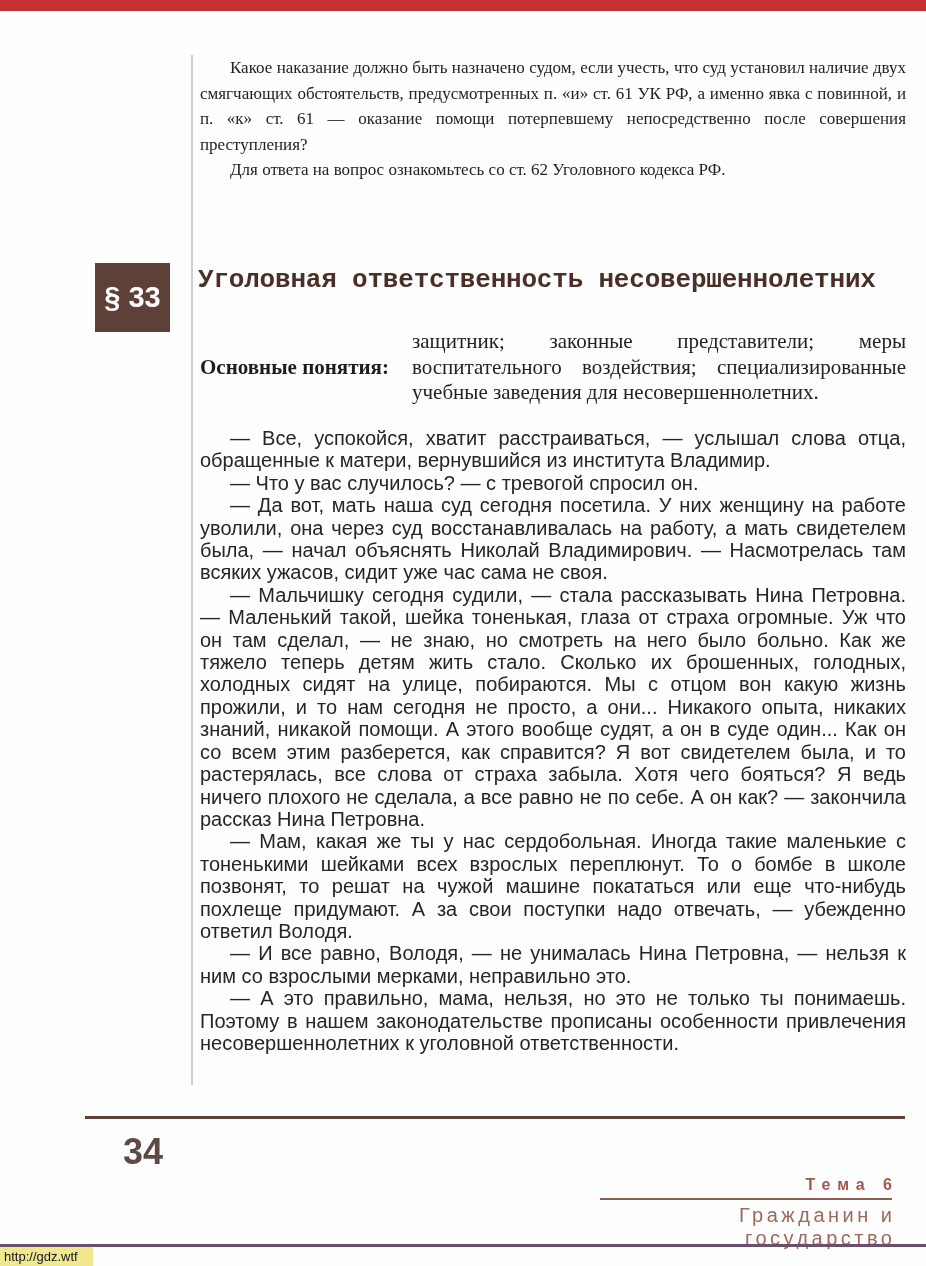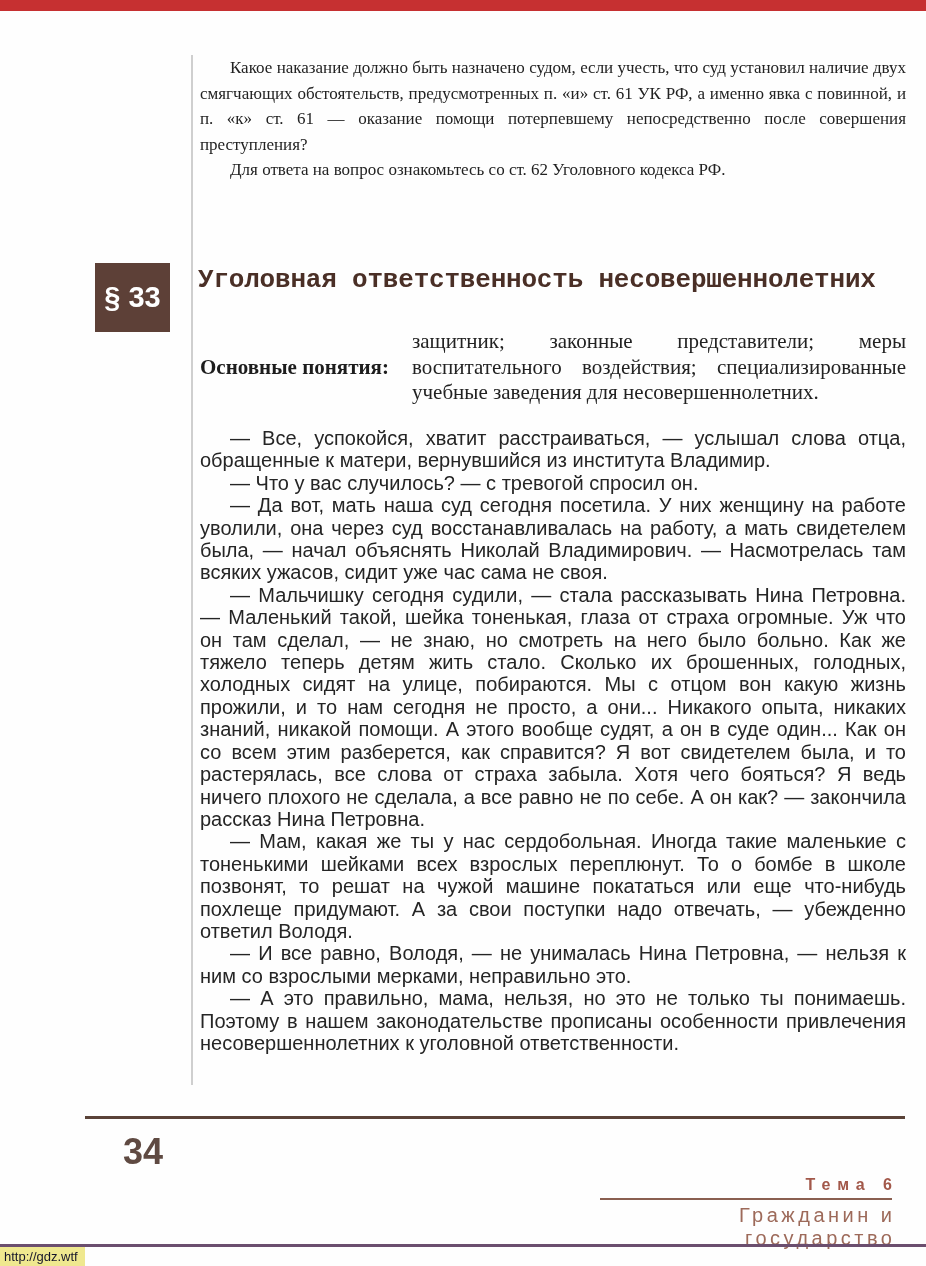--- a/index.html
+++ b/index.html
@@ -11,21 +11,21 @@
     font-family:"Liberation Serif", serif;
     color:#222;
   }
   
   .top-bar{position:absolute;left:0;top:0;width:926px;height:11px;background:#c63031;}
   .bottom-line{position:absolute;left:0;top:1244px;width:926px;height:3px;background:#6b4e6e;}
   .watermark{
     position:absolute;left:0;top:1247px;
     background:#efe88f;color:#15152a;
     font-family:"Liberation Sans",sans-serif;
-    font-size:13px;line-height:17px;padding:1px 7px 1px 4px;
+    font-size:13px;line-height:17px;padding:1px 15px 1px 4px;
   }
   
   .vline{position:absolute;left:191px;top:55px;width:2px;height:1030px;background:#cfcfcf;}
   .intro{
     position:absolute;left:200px;top:55px;width:706px;
     font-size:17px;line-height:25.5px;text-align:justify;
   }
   .intro p{margin:0;text-indent:30px;}
   .section-badge{
     position:absolute;left:95px;top:263px;width:75px;height:69px;

